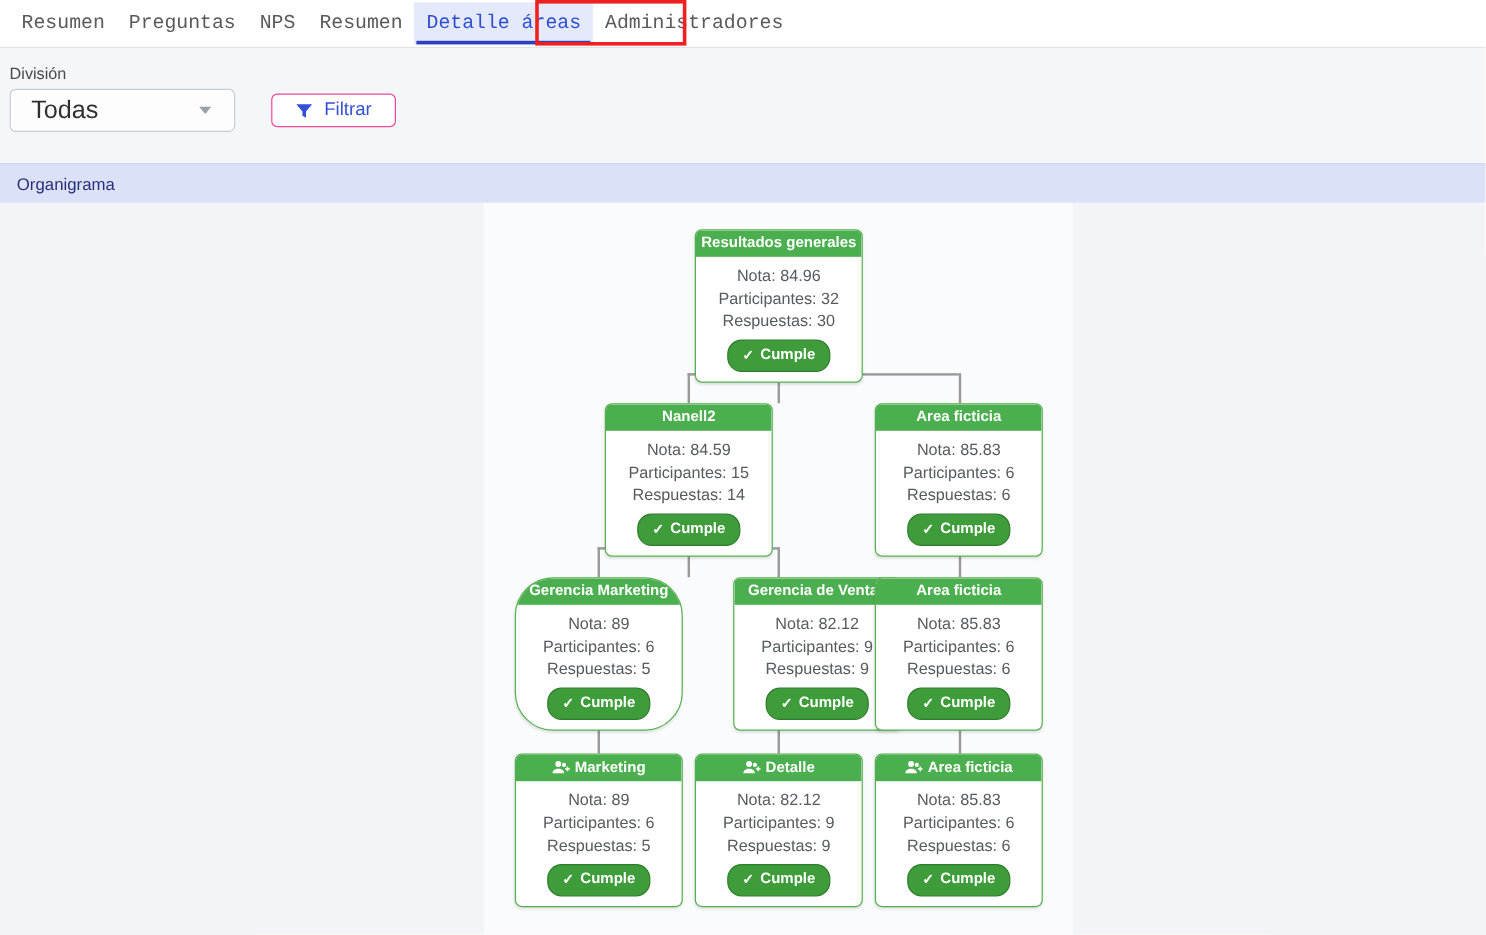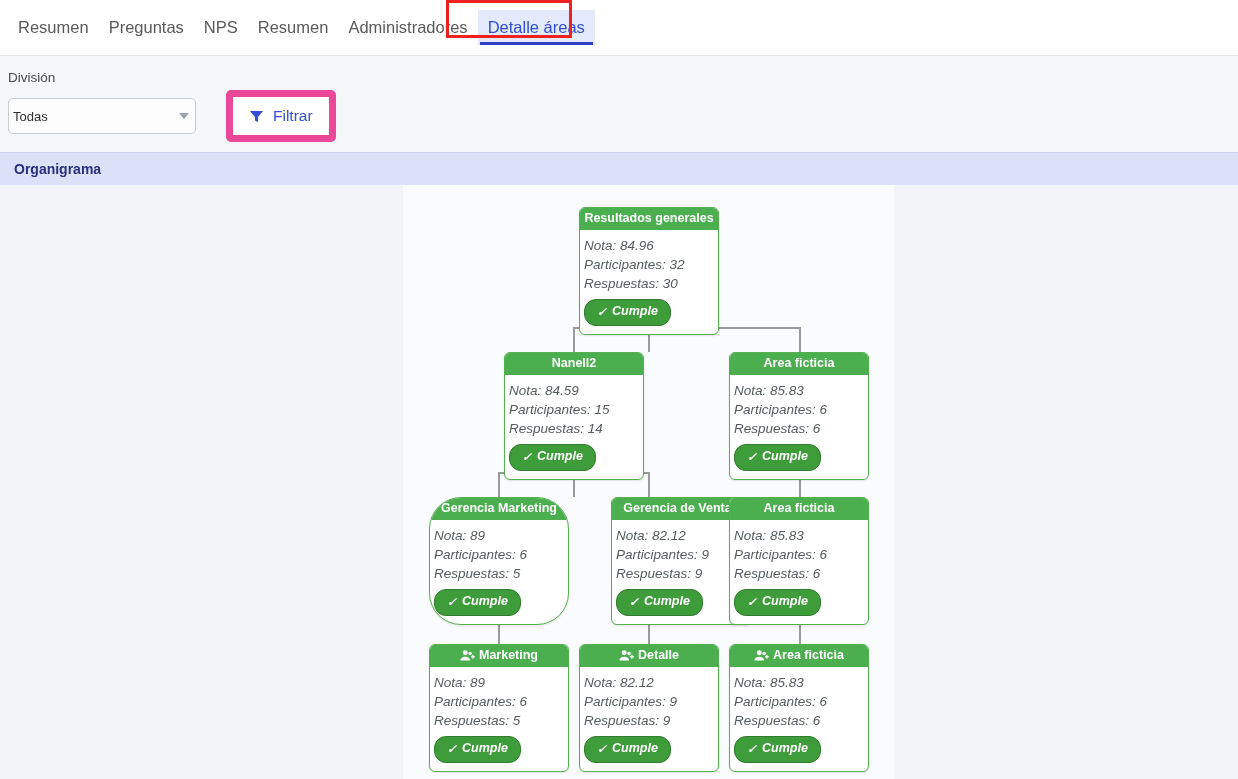--- a/index.html
+++ b/index.html
@@ -7,26 +7,27 @@
     margin: 0; padding: 0;
     width: 1238px; height: 779px;
     background: #ffffff;
     font-family: "Liberation Sans", sans-serif;
     overflow: hidden;
   }
 
   
   .tabbar {
     position: relative;
-    height: 56px;
+    height: 40px;
     background: #ffffff;
     border-bottom: 1px solid #e3e3e3;
     display: flex;
     align-items: center;
     padding-left: 8px;
+    font-family: Liberation Mono, monospace;
   }
   .tab {
     font-size: 16.5px;
     color: #5a5a5a;
     padding: 9px 10px 10px 10px;
     line-height: 1;
     white-space: nowrap;
     cursor: pointer;
     position: relative;
   }
@@ -61,56 +62,56 @@
     color: #4a4a4a;
     margin-bottom: 5px;
   }
   .filter-row { display: flex; align-items: center; gap: 30px; }
   .select-box {
     width: 188px; height: 36px;
     background: #fdfdfd;
     border: 1px solid #c8cdd4;
     border-radius: 5px;
     display: flex; align-items: center;
-    padding: 0 4px;
-    font-size: 13px;
+    padding: 0 17px;
+    font-size: 21px;
     color: #303030;
     justify-content: space-between;
     cursor: pointer;
   }
   .caret {
     width: 0; height: 0;
     border-left: 5px solid transparent;
     border-right: 5px solid transparent;
     border-top: 6px solid #9aa0a8;
     margin-right: 2px;
   }
   .filtrar-btn {
-    height: 52px;
+    height: 28px;
     min-width: 104px;
-    border: 7px solid #ec4899;
+    border: 1px solid #ec4899;
     border-radius: 5px;
     background: #ffffff;
     color: #3550d8;
     font-size: 15.5px;
     display: flex; align-items: center; justify-content: center;
     gap: 9px;
     padding: 0 16px;
     cursor: pointer;
   }
   .funnel { flex: 0 0 auto; }
 
   
   .panel-header {
     background: #dbe1f7;
     height: 33px;
     display: flex; align-items: center;
     padding-left: 14px;
     font-size: 14px;
-    font-weight: bold;
+    font-weight: normal;
     color: #29307a;
     border-top: 1px solid #ccd4ef;
   }
   .panel-body {
     position: relative;
     height: 610px;
     background: #f3f4f7;
     overflow: hidden;
   }
   .chart-area {
@@ -123,41 +124,40 @@
   
   .tree { position: absolute; left: 0; top: 0; width: 491px; height: 610px; }
   .node {
     position: absolute;
     width: 140px;
     background: #ffffff;
     border: 1px solid #55b04f;
     border-radius: 6px;
     box-shadow: 0 1px 2px rgba(0,0,0,0.10);
     overflow: hidden;
-    text-align: left;
+    text-align: center;
   }
   .node-head {
     background: #4caf4f;
     color: #ffffff;
     font-size: 12.5px;
     font-weight: bold;
     padding: 4px 2px 5px;
     line-height: 1.15;
     display: flex;
     align-items: center;
     justify-content: center;
     gap: 4px;
     height: 22px;
   }
   .node-body {
     padding: 6px 4px 8px;
     font-size: 13.5px;
     color: #555b5e;
     line-height: 1.42;
-    font-style: italic;
   }
   .badge {
     display: inline-flex;
     align-items: center;
     gap: 5px;
     margin-top: 6px;
     background: #3e9c3a;
     border: 1px solid #2f7c2c;
     color: #ffffff;
     border-radius: 12px;
@@ -174,22 +174,22 @@
   .conn.h { height: 2px; }
 </style>
 </head>
 <body>
 
 <div class="tabbar">
   <div class="tab">Resumen</div>
   <div class="tab">Preguntas</div>
   <div class="tab">NPS</div>
   <div class="tab">Resumen</div>
+  <div class="tab active">Detalle áreas</div>
   <div class="tab">Administradores</div>
-  <div class="tab active">Detalle áreas</div>
   <div class="tab-annot"></div>
 </div>
 
 <div class="filterwrap">
   <div class="field-label">División</div>
   <div class="filter-row">
     <div class="select-box">
       <span>Todas</span>
       <span class="caret"></span>
     </div>

